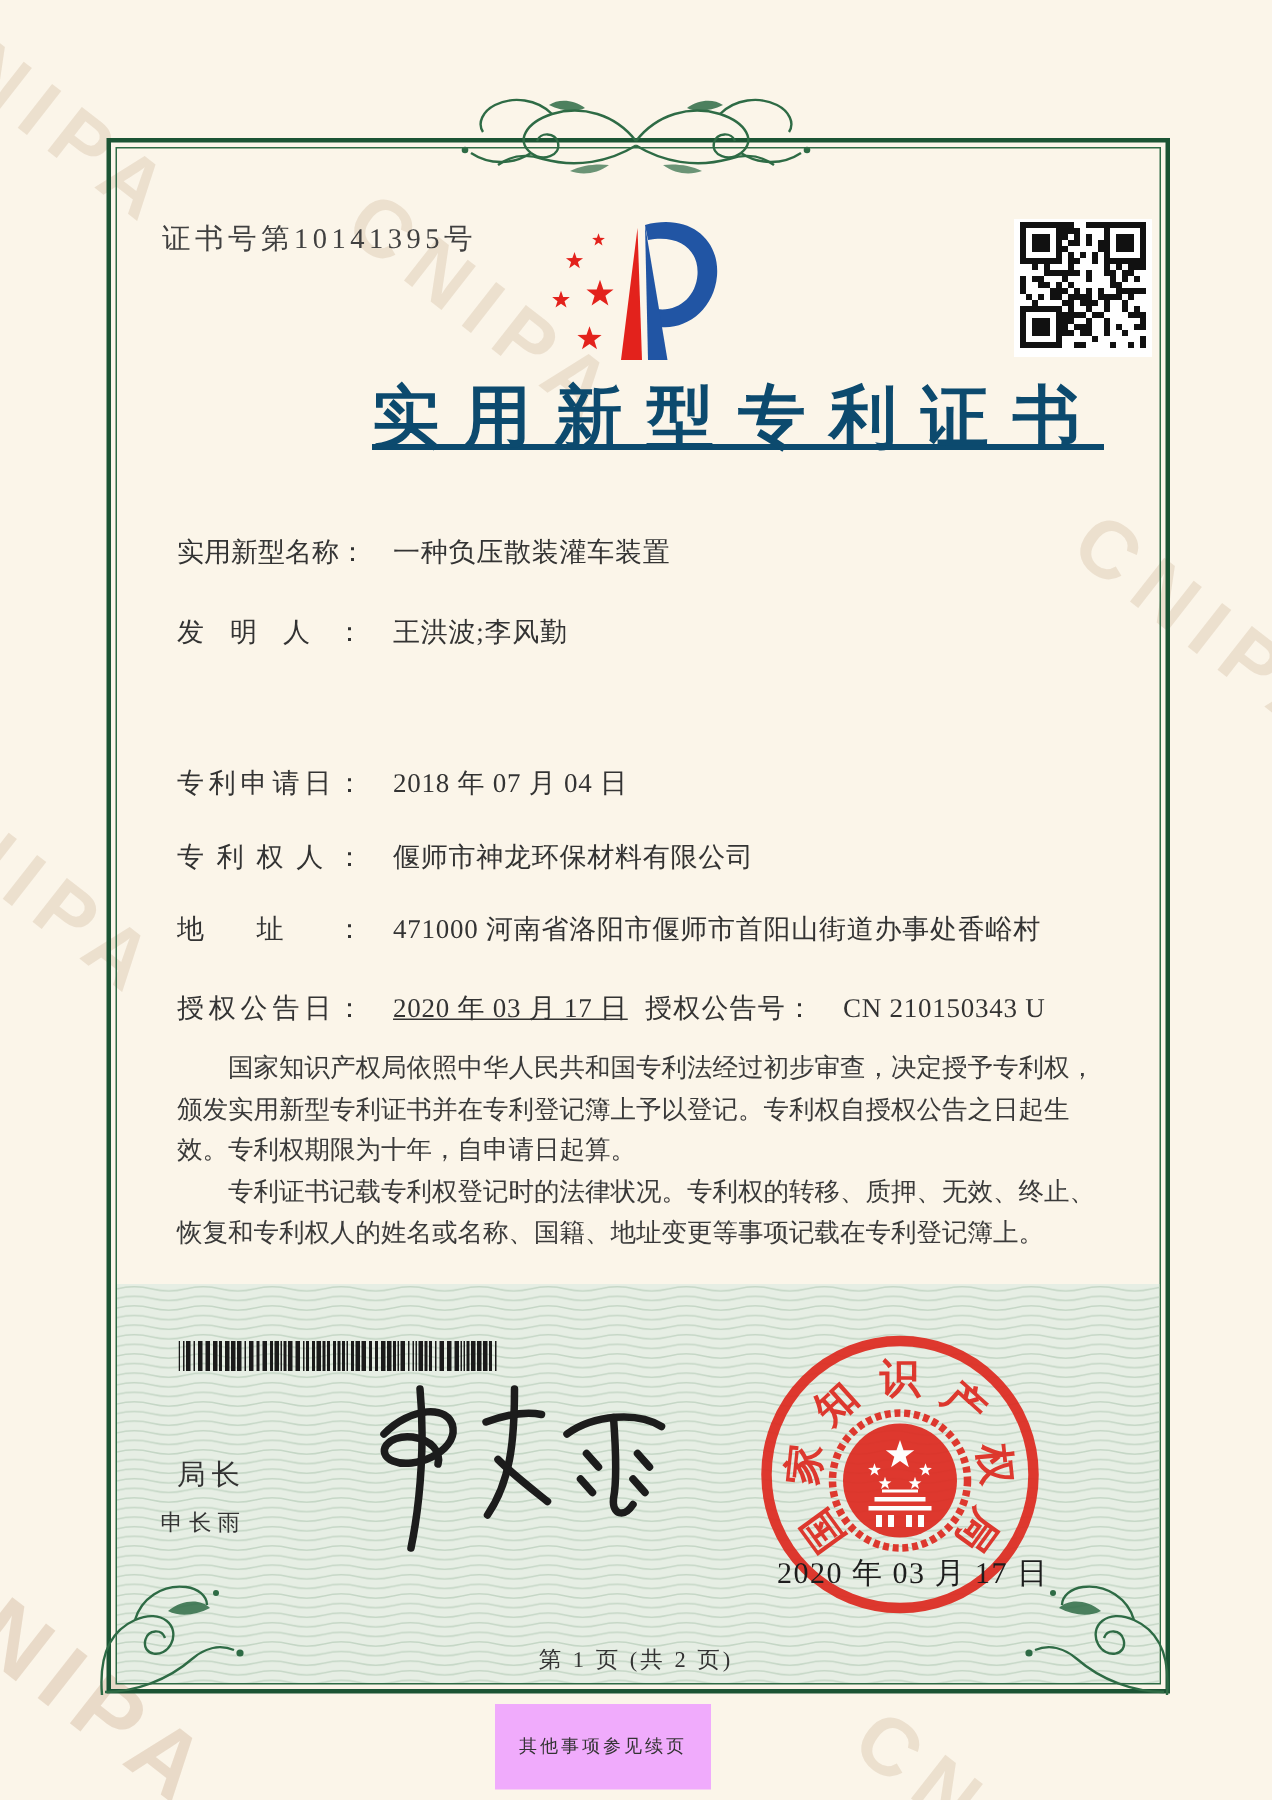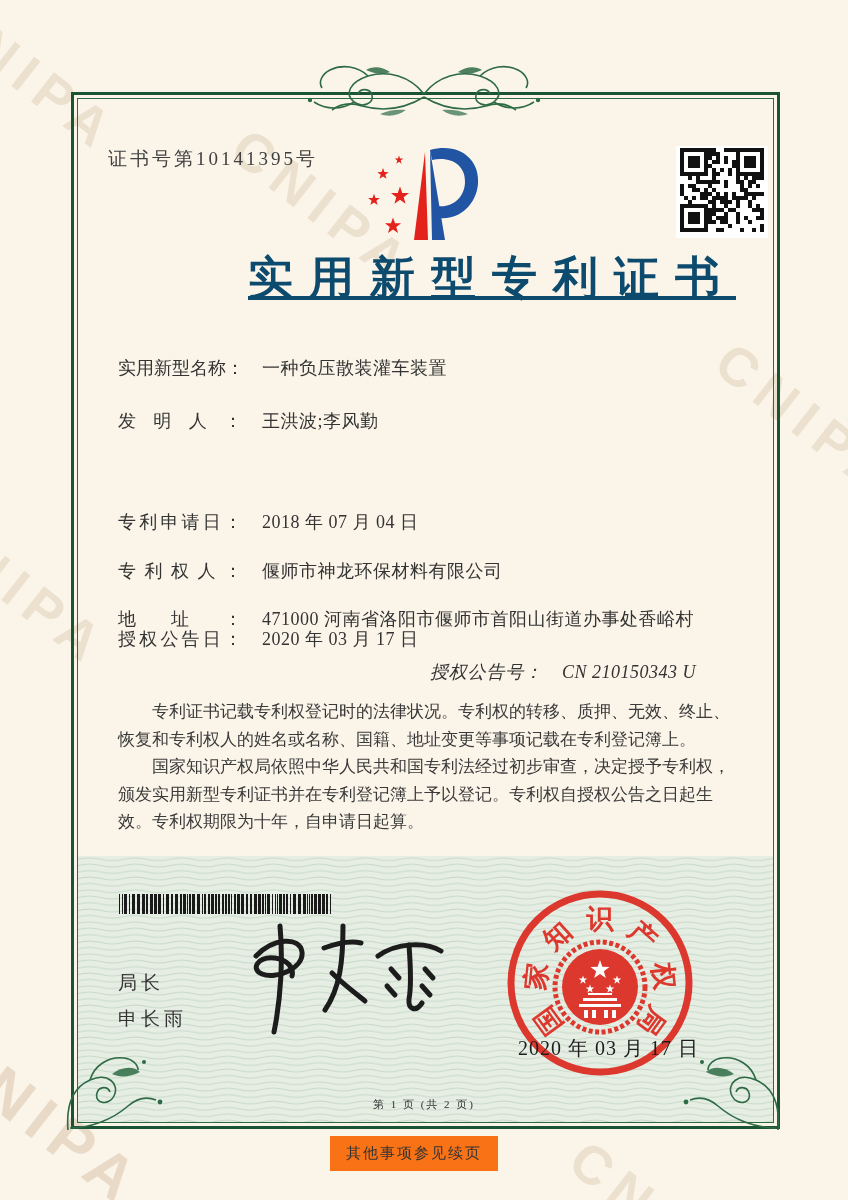--- a/index.html
+++ b/index.html
@@ -38,29 +38,29 @@
   .val{margin-left:20px;letter-spacing:0.5px;}
   .row2{position:absolute;left:430px;font-size:18px;color:#333;white-space:nowrap;}
   .row2 .lbl{width:112px;}
   
   .body-text{position:absolute;left:118px;top:698px;width:618px;font-size:17px;line-height:1.62;color:#3a3a3a;}
   .body-text p{margin:0;text-indent:2em;}
   
   .barcode{position:absolute;left:119px;top:894px;width:216px;height:20px;}
   .sig-title{position:absolute;left:118px;top:970px;font-size:19px;color:#333;
       font-family:"Liberation Sans","DejaVu Sans",sans-serif;letter-spacing:4px;}
-  .sig-name{position:absolute;left:118px;top:1006px;font-size:19px;color:#333;
+  .sig-name{position:absolute;left:107px;top:1006px;font-size:15px;color:#333;
       font-family:"Liberation Sans","DejaVu Sans",sans-serif;letter-spacing:4px;}
   .signature{position:absolute;left:228px;top:916px;}
   .seal{position:absolute;left:503px;top:886px;}
   .seal-date{position:absolute;left:518px;top:1035px;width:176px;text-align:center;
       font-size:20px;color:#1d1d1d;letter-spacing:1px;white-space:nowrap;}
-  .page-num{position:absolute;left:71px;top:1097px;width:706px;text-align:center;font-size:11px;letter-spacing:2px;color:#333;}
-  .note-box{position:absolute;left:330px;top:1136px;background:#f97316;padding:8px 16px;
-      font-size:15px;letter-spacing:2px;color:#333;}
+  .page-num{position:absolute;left:71px;top:1097px;width:706px;text-align:center;font-size:15px;letter-spacing:2px;color:#333;}
+  .note-box{position:absolute;left:330px;top:1136px;background:#f0abfc;padding:20px 16px;
+      font-size:12px;letter-spacing:2px;color:#333;}
 </style>
 </head>
 <body>
 
 <div class="page">
 
   <div class="wm" style="left:-38px;top:-16px;">CNIPA</div>
   <div class="wm" style="left:258px;top:116px;">CNIPA</div>
   <div class="wm" style="left:742px;top:330px;">CNIPA</div>
   <div class="wm" style="left:-48px;top:498px;">CNIPA</div>
@@ -378,30 +378,30 @@
   </div>
   <div class="row" style="top:510px;">
     <span class="lbl">专利申请日：</span><span class="val">2018 年 07 月 04 日</span>
   </div>
   <div class="row" style="top:559px;">
     <span class="lbl">专利权人：</span><span class="val">偃师市神龙环保材料有限公司</span>
   </div>
   <div class="row" style="top:607px;">
     <span class="lbl">地址：</span><span class="val">471000  河南省洛阳市偃师市首阳山街道办事处香峪村</span>
   </div>
-  <div class="row" style="top:627px;">
+  <div class="row" style="top:660px;text-decoration:underline;">
     <span class="lbl">授权公告日：</span><span class="val">2020 年 03 月 17 日</span>
   </div>
-  <div class="row2" style="top:660px;font-style:italic;">
+  <div class="row2" style="top:660px;">
     <span class="lbl">授权公告号：</span><span class="val">CN 210150343 U</span>
   </div>
 
   <div class="body-text">
+    <p>国家知识产权局依照中华人民共和国专利法经过初步审查，决定授予专利权，颁发实用新型专利证书并在专利登记簿上予以登记。专利权自授权公告之日起生效。专利权期限为十年，自申请日起算。</p>
     <p>专利证书记载专利权登记时的法律状况。专利权的转移、质押、无效、终止、恢复和专利权人的姓名或名称、国籍、地址变更等事项记载在专利登记簿上。</p>
-    <p>国家知识产权局依照中华人民共和国专利法经过初步审查，决定授予专利权，颁发实用新型专利证书并在专利登记簿上予以登记。专利权自授权公告之日起生效。专利权期限为十年，自申请日起算。</p>
   </div>
 
   <div class="barcode"><svg width="216" height="20" fill="#1a1a1a">
         <rect x="0" y="0" width="1" height="20"></rect>
         <rect x="3" y="0" width="1" height="20"></rect>
         <rect x="5" y="0" width="3" height="20"></rect>
         <rect x="10" y="0" width="1" height="20"></rect>
         <rect x="13" y="0" width="3" height="20"></rect>
         <rect x="18" y="0" width="3" height="20"></rect>
         <rect x="23" y="0" width="3" height="20"></rect>

